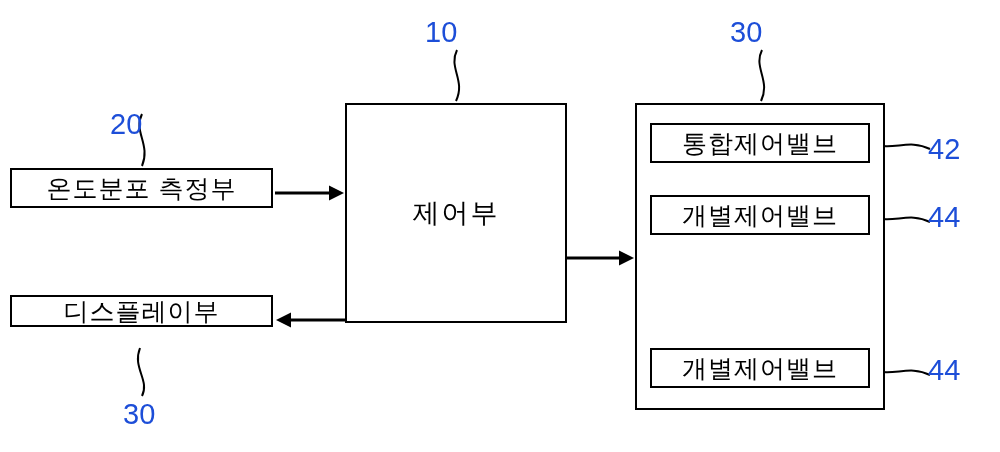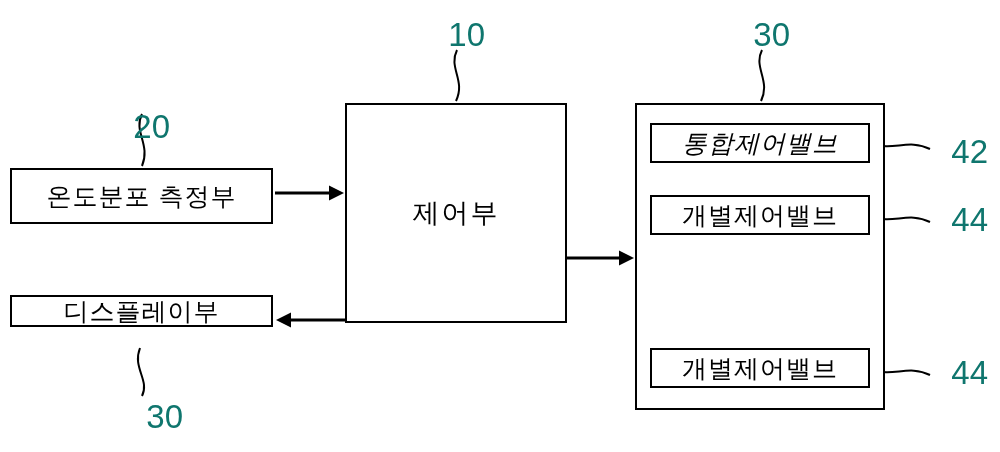--- a/index.html
+++ b/index.html
@@ -23,23 +23,23 @@
     align-items: center;
     justify-content: center;
     box-sizing: border-box;
     color: #000000;
   }
   .label-lg { font-size: 25px; letter-spacing: 1px; }
   .label-xl { font-size: 27px; letter-spacing: 2px; }
   .refnum {
     position: absolute;
     width: 60px;
-    text-align: right;
-    font-size: 33px;
-    color: #0f766e;
+    text-align: left;
+    font-size: 29px;
+    color: #1d4ed8;
     line-height: 1;
   }
   svg.overlay {
     position: absolute;
     left: 0;
     top: 0;
     width: 1000px;
     height: 452px;
     pointer-events: none;
   }
@@ -82,35 +82,35 @@
   </svg>
 
   <div class="refnum" style="left:425px; top:18px;">10</div>
   <div class="refnum" style="left:110px; top:82px;margin-top:28px;">20</div>
   <div class="refnum" style="left:123px; top:400px;">30</div>
   <div class="refnum" style="left:730px; top:18px;">30</div>
   <div class="refnum" style="left:928px; top:135px;">42</div>
   <div class="refnum" style="left:928px; top:203px;">44</div>
   <div class="refnum" style="left:928px; top:356px;">44</div>
 
-  <div class="box label-lg" style="left:10px; top:168px; width:263px; height:56px;">
+  <div class="box label-lg" style="left:10px; top:168px; width:263px; height:40px;">
     <span>온도분포 측정부</span>
   </div>
 
   <div class="box label-lg" style="left:10px; top:295px; width:263px; height:32px;">
     <span>디스플레이부</span>
   </div>
 
   <div class="box label-xl" style="left:345px; top:103px; width:222px; height:220px;">
     <span>제어부</span>
   </div>
 
   <div class="box" style="left:635px; top:103px; width:250px; height:307px;"></div>
 
-  <div class="box label-lg" style="left:650px; top:123px; width:220px; height:40px;font-style:italic;">
+  <div class="box label-lg" style="left:650px; top:123px; width:220px; height:40px;">
     <span>통합제어밸브</span>
   </div>
 
   <div class="box label-lg" style="left:650px; top:195px; width:220px; height:40px;">
     <span>개별제어밸브</span>
   </div>
 
   <div class="box label-lg" style="left:650px; top:348px; width:220px; height:40px;">
     <span>개별제어밸브</span>
   </div>

